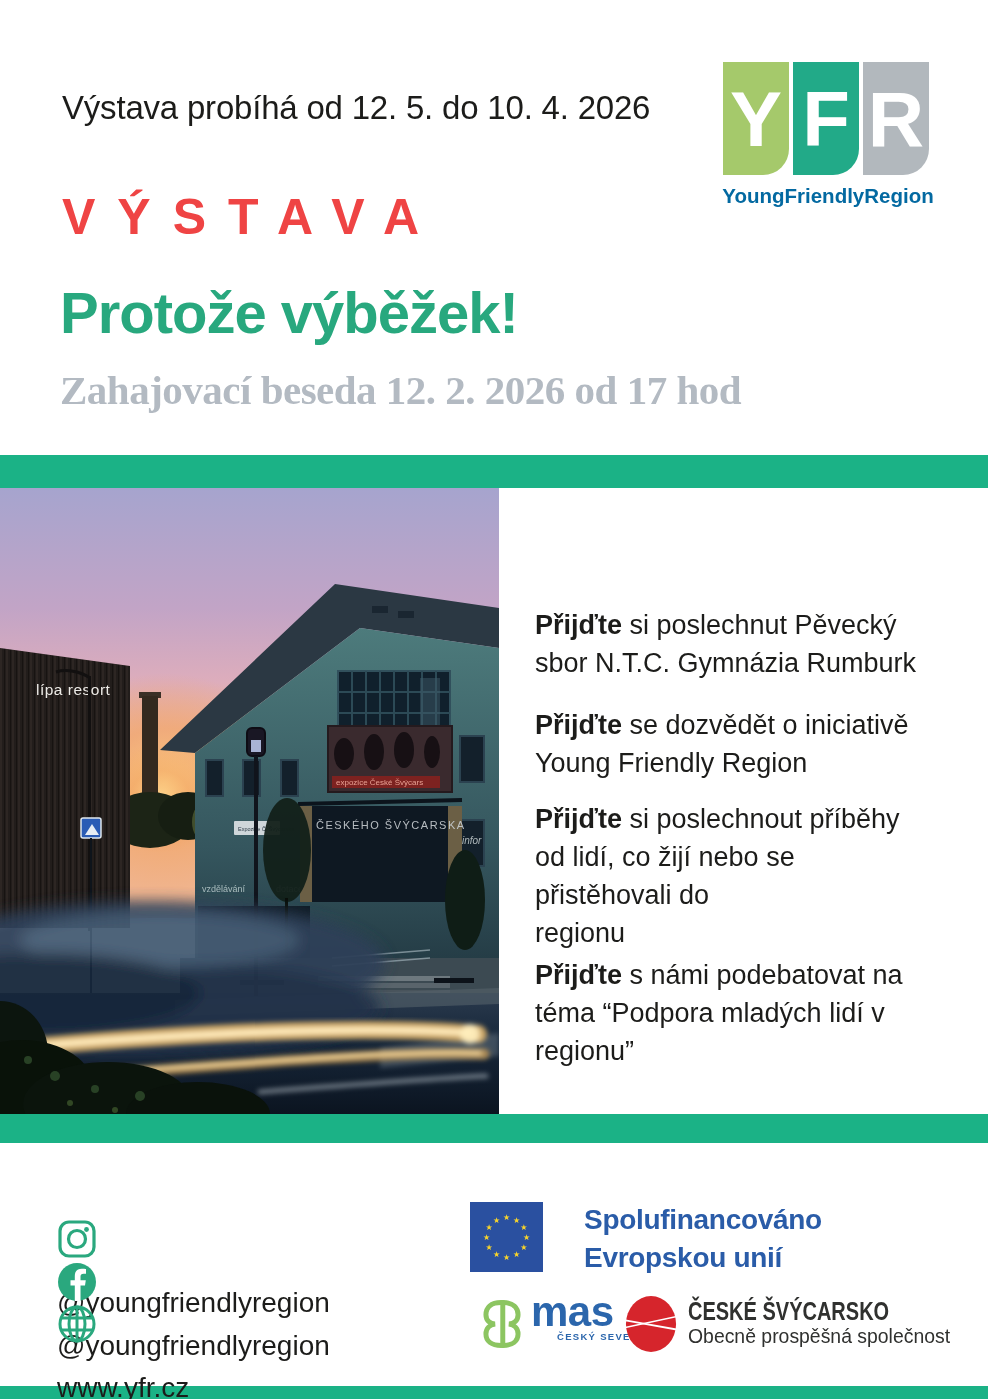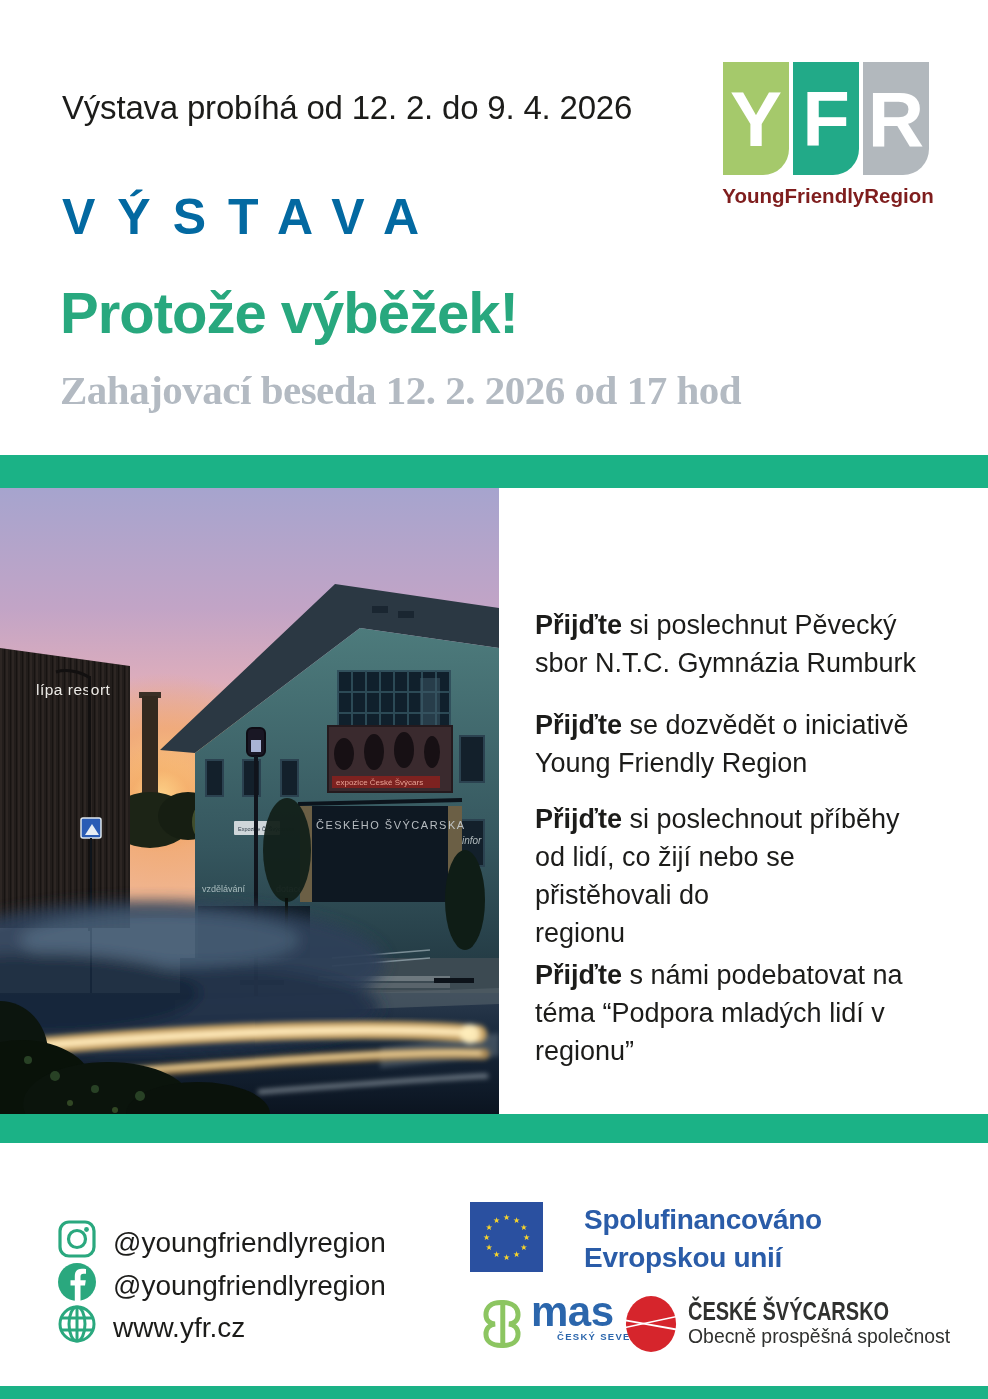--- a/index.html
+++ b/index.html
@@ -2,45 +2,45 @@
 <html><head>
 <meta charset="utf-8">
 <style>
   html,body{margin:0;padding:0;}
   body{width:988px;height:1399px;background:#ffffff;position:relative;overflow:hidden;
        font-family:"Liberation Sans",sans-serif;color:#1c1c1a;}
   .abs{position:absolute;}
 
   
   .venue{left:62px;top:84px;font-size:33px;line-height:48px;font-weight:500;letter-spacing:-0.2px;color:#1c1c1a;}
-  .vystava{left:62px;top:188px;font-size:50px;font-weight:700;letter-spacing:22px;color:#0369a1;}
+  .vystava{left:62px;top:188px;font-size:50px;font-weight:700;letter-spacing:22px;color:#ef4444;}
   .headline{left:60px;top:279px;font-size:58px;font-weight:700;letter-spacing:-1px;color:#28a87e;}
   .subheadline{left:60px;top:366px;font-size:41px;font-weight:700;letter-spacing:-0.5px;color:#b3bac2;font-family:Liberation Serif, serif;}
 
   
   .yfr{left:723px;top:62px;display:flex;gap:4px;}
   .yfr .tile{width:66px;height:113px;border-radius:0 0 26px 0;display:flex;align-items:center;justify-content:center;
              color:#fff;font-size:78px;font-weight:700;line-height:1;}
   .t-green{background:#a5c96b;}
   .t-teal{background:#22aa88;}
   .t-gray{background:#b2b8bd;}
-  .yfr-caption{left:719px;top:184px;width:218px;text-align:center;font-size:20.5px;font-weight:600;color:#7f1d1d;}
+  .yfr-caption{left:719px;top:184px;width:218px;text-align:center;font-size:20.5px;font-weight:600;color:#0369a1;}
 
   .band{left:0;width:988px;background:#1bb286;}
   .band1{top:455px;height:33px;}
   .band2{top:1114px;height:29px;}
   .band3{top:1386px;height:13px;}
 
   
   .invite{left:535px;width:448px;font-size:27px;line-height:38px;color:#1c1c1a;white-space:pre-line;}
   .invite b{font-weight:700;}
   .inv1{top:568px;} .inv2{top:668px;} .inv3{top:762px;} .inv4{top:918px;}
 
   
-  .social-row{left:57px;height:40px;display:flex;align-items:flex-end;gap:16px;}
+  .social-row{left:57px;height:40px;display:flex;align-items:flex-start;gap:28px;flex-direction:column;}
   .sr1{top:1219px;} .sr2{top:1262px;} .sr3{top:1304px;}
   .social-row .lbl{font-size:28px;color:#1c1c1a;}
   .social-row svg{display:block;}
 
   .eu-flag{left:470px;top:1202px;}
   .eu-text{left:584px;top:1201px;font-size:28px;line-height:38px;font-weight:700;color:#2a5ca8;letter-spacing:-0.3px;}
 
   .mas-glyph{left:476px;top:1298px;}
   .mas-name{left:531px;top:1288px;font-size:42px;font-weight:700;color:#2b66ac;letter-spacing:-0.5px;}
   .mas-sub{left:533px;top:1331px;font-size:9.5px;font-weight:700;letter-spacing:1.3px;color:#2b66ac;margin-left:24px;}
@@ -48,21 +48,21 @@
   .cs-circle{left:624px;top:1294px;}
   .cs-title{left:688px;top:1297px;font-size:25px;font-weight:700;color:#30312f;transform:scaleX(.8);transform-origin:left top;white-space:nowrap;}
   .cs-sub{left:688px;top:1325px;font-size:20px;color:#30312f;transform:scaleX(.97);transform-origin:left top;white-space:nowrap;}
 
   .photo{left:0;top:488px;width:499px;height:626px;}
 </style>
 </head>
 <body>
 
 <div class="abs venue">
-  <div>Výstava probíhá od 12. 2. do 9. 4. 2026</div>
+  <div>Výstava probíhá od 12. 5. do 10. 4. 2026</div>
 </div>
 
 <div class="abs vystava">VÝSTAVA</div>
 <div class="abs headline">Protože výběžek!</div>
 <div class="abs subheadline">Zahajovací beseda 12. 2. 2026 od 17 hod</div>
 
 <div class="abs yfr">
   <div class="tile t-green">
       <span>Y</span>
     </div>

